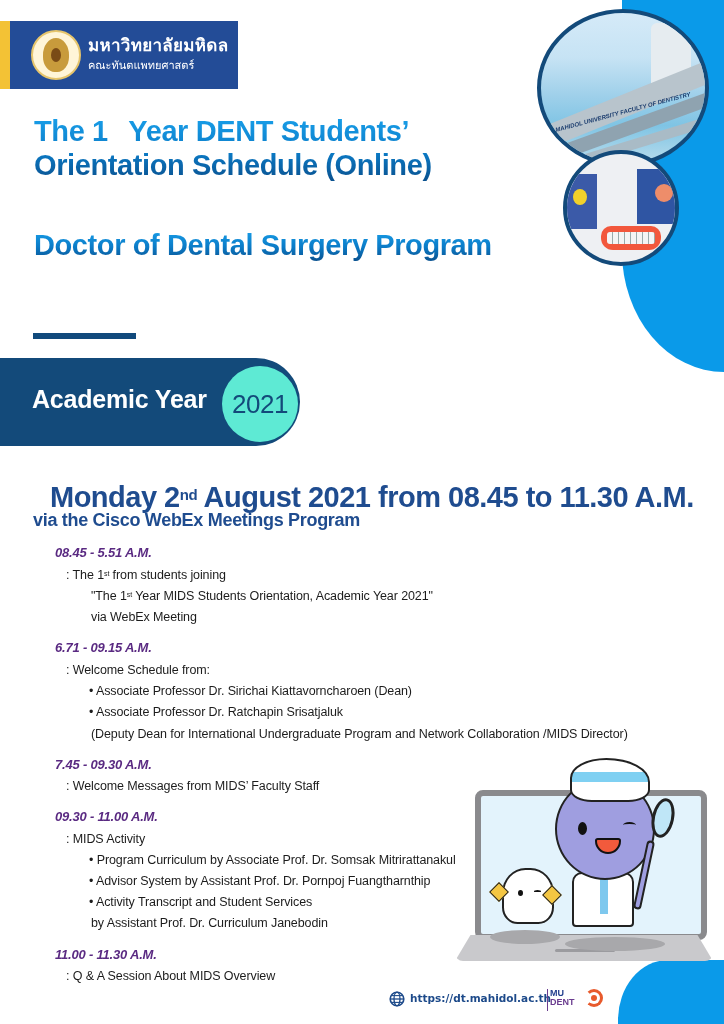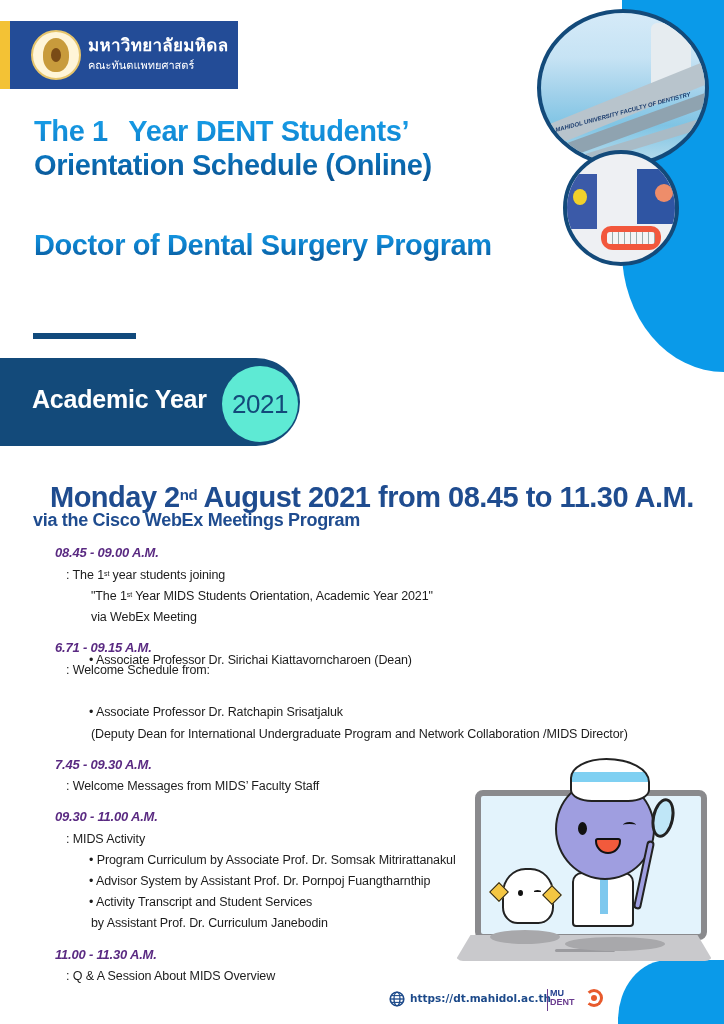--- a/index.html
+++ b/index.html
@@ -179,28 +179,28 @@
 <div class="ay-label">Academic Year</div>
 <div class="ay-year">2021</div>
 
 <div class="date-line">
   <span>Monday 2</span><sup>nd</sup><span> August 2021 from 08.45 to 11.30 A.M.</span>
 </div>
 <div class="via-line">via the Cisco WebEx Meetings Program</div>
 
 <div class="schedule">
 
-  <div class="slot-time" style="top:545px">08.45 - 09.00 A.M.</div>
-  <div class="line l1" style="top:567px"><span>: The 1</span><sup>st</sup><span> year students joining</span></div>
+  <div class="slot-time" style="top:545px">08.45 - 5.51 A.M.</div>
+  <div class="line l1" style="top:567px"><span>: The 1</span><sup>st</sup><span> from students joining</span></div>
   <div class="line l3" style="top:588px"><span>"The 1</span><sup>st</sup><span> Year MIDS Students Orientation, Academic Year 2021"</span></div>
   <div class="line l3" style="top:609px">via WebEx Meeting</div>
 
   <div class="slot-time" style="top:640px">6.71 - 09.15 A.M.</div>
   <div class="line l1" style="top:662px">: Welcome Schedule from:</div>
-  <div class="line l2" style="top:652px">• Associate Professor Dr. Sirichai Kiattavorncharoen (Dean)</div>
+  <div class="line l2" style="top:683px">• Associate Professor Dr. Sirichai Kiattavorncharoen (Dean)</div>
   <div class="line l2" style="top:704px">• Associate Professor Dr. Ratchapin Srisatjaluk</div>
   <div class="line l3" style="top:726px">(Deputy Dean for International Undergraduate Program and Network Collaboration /MIDS Director)</div>
 
   <div class="slot-time" style="top:757px">7.45 - 09.30 A.M.</div>
   <div class="line l1" style="top:778px">: Welcome Messages from MIDS’ Faculty Staff</div>
 
   <div class="slot-time" style="top:809px">09.30 - 11.00 A.M.</div>
   <div class="line l1" style="top:831px">: MIDS Activity</div>
   <div class="line l2" style="top:852px">• Program Curriculum by Associate Prof. Dr. Somsak Mitrirattanakul</div>
   <div class="line l2" style="top:873px">• Advisor System by Assistant Prof. Dr. Pornpoj Fuangtharnthip</div>

